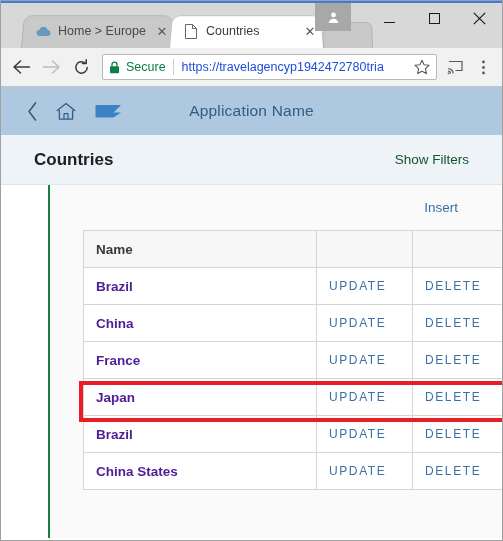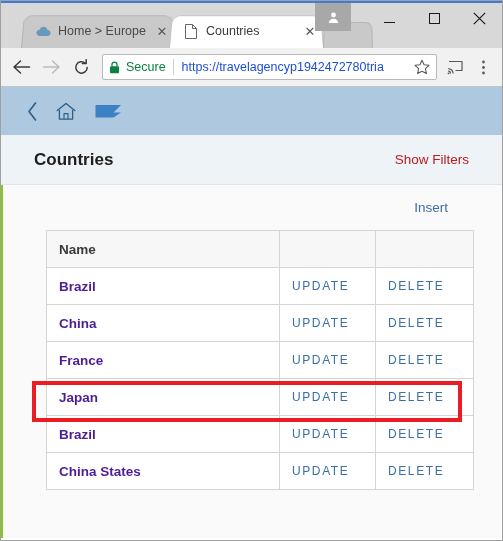--- a/index.html
+++ b/index.html
@@ -244,30 +244,31 @@
     padding: 0 33px 0 33px;
     box-sizing: border-box;
   }
   .page-title {
     font-size: 17px;
     font-weight: bold;
     color: #202020;
   }
   .show-filters {
     font-size: 13.5px;
-    color: #b91c1c;
+    color: #14532d;
   }
 
   .content {
     position: relative;
     background: #fafafa;
     height: 353px;
     box-sizing: border-box;
-    border-left: 2px solid #84cc16;
-    padding: 0 43px;
+    border-left: 2px solid #15803d;
+    padding: 0 33px;
+    margin-left: 47px;
   }
   .insert-row {
     height: 45px;
     display: flex;
     align-items: center;
     justify-content: flex-end;
     padding-right: 11px;
   }
   .insert-link {
     font-size: 13.5px;
@@ -443,20 +444,21 @@
           <path d="M1.2 8.6 L10 1.4 L18.8 8.6" stroke="#2e5d85" stroke-width="1.3" fill="none" stroke-linecap="round" stroke-linejoin="round"></path>
           <path d="M3.4 8.0 V17.2 H16.6 V8.0" stroke="#2e5d85" stroke-width="1.3" fill="none" stroke-linejoin="round"></path>
           <path d="M8.0 17.2 V11.6 H12 V17.2" stroke="#2e5d85" stroke-width="1.1" fill="none" stroke-linejoin="round"></path>
         </svg>
       </div>
       <div class="hdr-icon" style="margin-left:8px;">
         <svg width="27" height="17" viewBox="0 0 27 17">
           <path d="M0.5 2 H26 L18.5 9.5 L26 9.5 L18.5 14.5 H0.5 Z" fill="#3b82c4"></path>
         </svg>
       </div>
+      <div class="app-title">Application Name</div>
     </div>
 
     <div class="subheader">
       <div class="page-title">Countries</div>
       <div class="show-filters">Show Filters</div>
     </div>
 
     <div class="content">
 
       <div class="insert-row">

